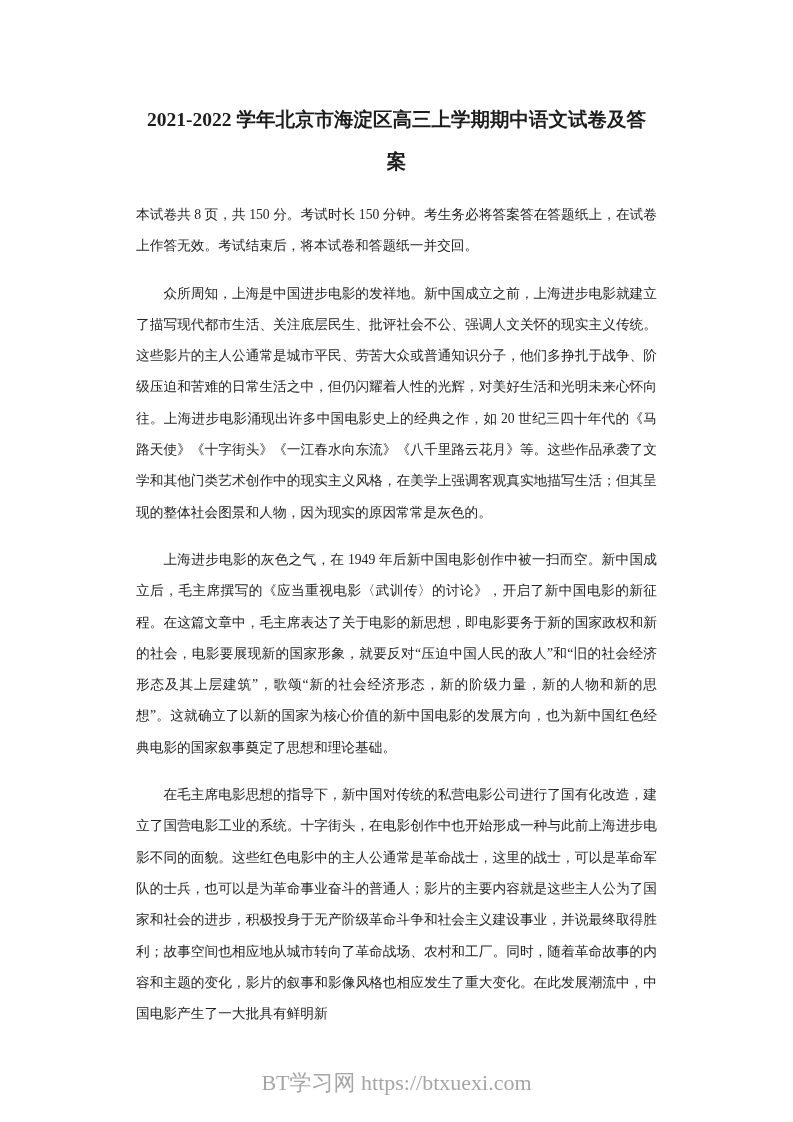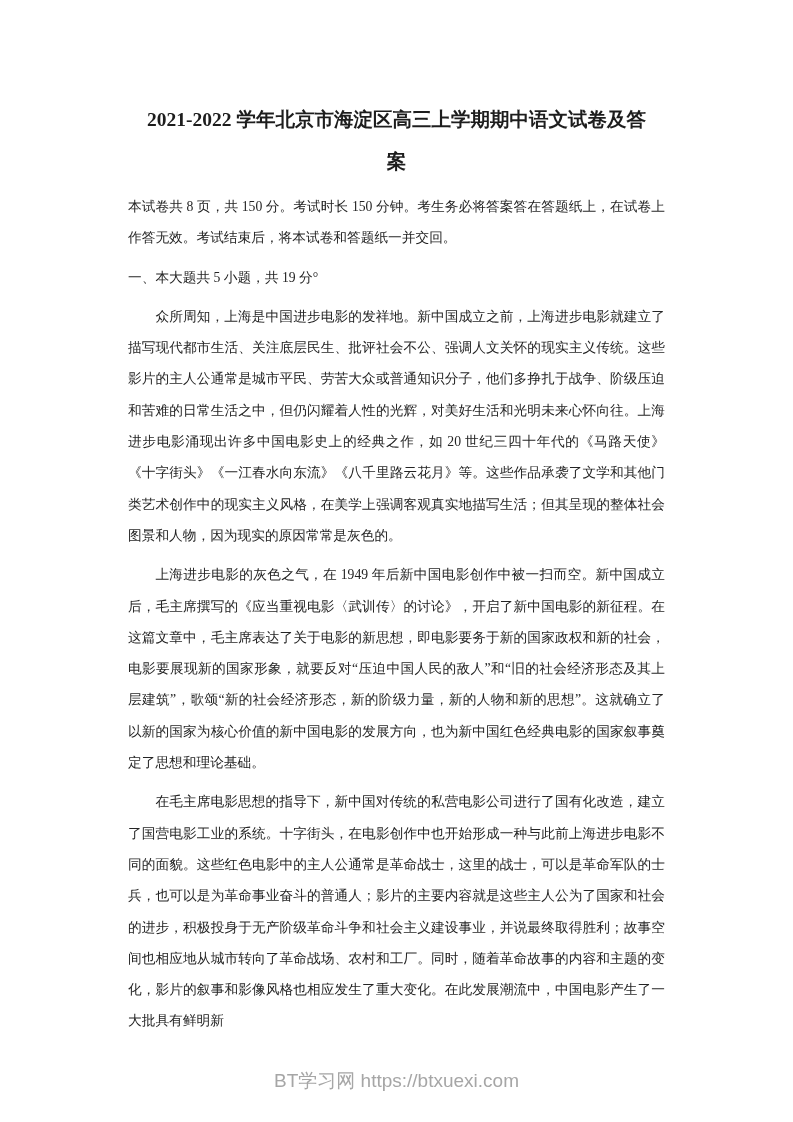--- a/index.html
+++ b/index.html
@@ -33,34 +33,34 @@
     display: block;
     white-space: nowrap;
   }
   .body-text {
     color: #242424;
     font-size: 13.7px;
     line-height: 31.3px;
     text-align: justify;
   }
   .body-text p {
-    margin: 8px;
+    margin: 16px;
     padding: 0;
   }
   .indent2 {
     text-indent: 2em;
   }
   .footer {
     position: absolute;
     left: 0;
     top: 1068px;
     width: 793px;
     text-align: center;
-    font-family: Liberation Sans, sans-serif;
-    font-size: 19px;
+    font-family: Liberation Serif, serif;
+    font-size: 22px;
     color: #a6a6a6;
   }
   .footer a {
     color: #a6a6a6;
     text-decoration: none;
   }
 </style>
 </head>
 <body>
 
@@ -70,21 +70,20 @@
 
     <h1 class="doc-title">
       <span class="t-line">2021-2022 学年北京市海淀区高三上学期期中语文试卷及答</span>
       <span class="t-line">案</span>
     </h1>
 
     <div class="body-text">
 
       <p>本试卷共 8 页，共 150 分。考试时长 150 分钟。考生务必将答案答在答题纸上，在试卷上作答无效。考试结束后，将本试卷和答题纸一并交回。</p>
 
-      <p>一、本大题共 5 小题，共 19 分°</p>
 
 
 
       <p class="indent2">众所周知，上海是中国进步电影的发祥地。新中国成立之前，上海进步电影就建立了描写现代都市生活、关注底层民生、批评社会不公、强调人文关怀的现实主义传统。这些影片的主人公通常是城市平民、劳苦大众或普通知识分子，他们多挣扎于战争、阶级压迫和苦难的日常生活之中，但仍闪耀着人性的光辉，对美好生活和光明未来心怀向往。上海进步电影涌现出许多中国电影史上的经典之作，如 20 世纪三四十年代的《马路天使》《十字街头》《一江春水向东流》《八千里路云花月》等。这些作品承袭了文学和其他门类艺术创作中的现实主义风格，在美学上强调客观真实地描写生活；但其呈现的整体社会图景和人物，因为现实的原因常常是灰色的。</p>
 
       <p class="indent2">上海进步电影的灰色之气，在 1949 年后新中国电影创作中被一扫而空。新中国成立后，毛主席撰写的《应当重视电影〈武训传〉的讨论》，开启了新中国电影的新征程。在这篇文章中，毛主席表达了关于电影的新思想，即电影要务于新的国家政权和新的社会，电影要展现新的国家形象，就要反对“压迫中国人民的敌人”和“旧的社会经济形态及其上层建筑”，歌颂“新的社会经济形态，新的阶级力量，新的人物和新的思想”。这就确立了以新的国家为核心价值的新中国电影的发展方向，也为新中国红色经典电影的国家叙事奠定了思想和理论基础。</p>
 
       <p class="indent2">在毛主席电影思想的指导下，新中国对传统的私营电影公司进行了国有化改造，建立了国营电影工业的系统。十字街头，在电影创作中也开始形成一种与此前上海进步电影不同的面貌。这些红色电影中的主人公通常是革命战士，这里的战士，可以是革命军队的士兵，也可以是为革命事业奋斗的普通人；影片的主要内容就是这些主人公为了国家和社会的进步，积极投身于无产阶级革命斗争和社会主义建设事业，并说最终取得胜利；故事空间也相应地从城市转向了革命战场、农村和工厂。同时，随着革命故事的内容和主题的变化，影片的叙事和影像风格也相应发生了重大变化。在此发展潮流中，中国电影产生了一大批具有鲜明新</p>
 
     </div>

